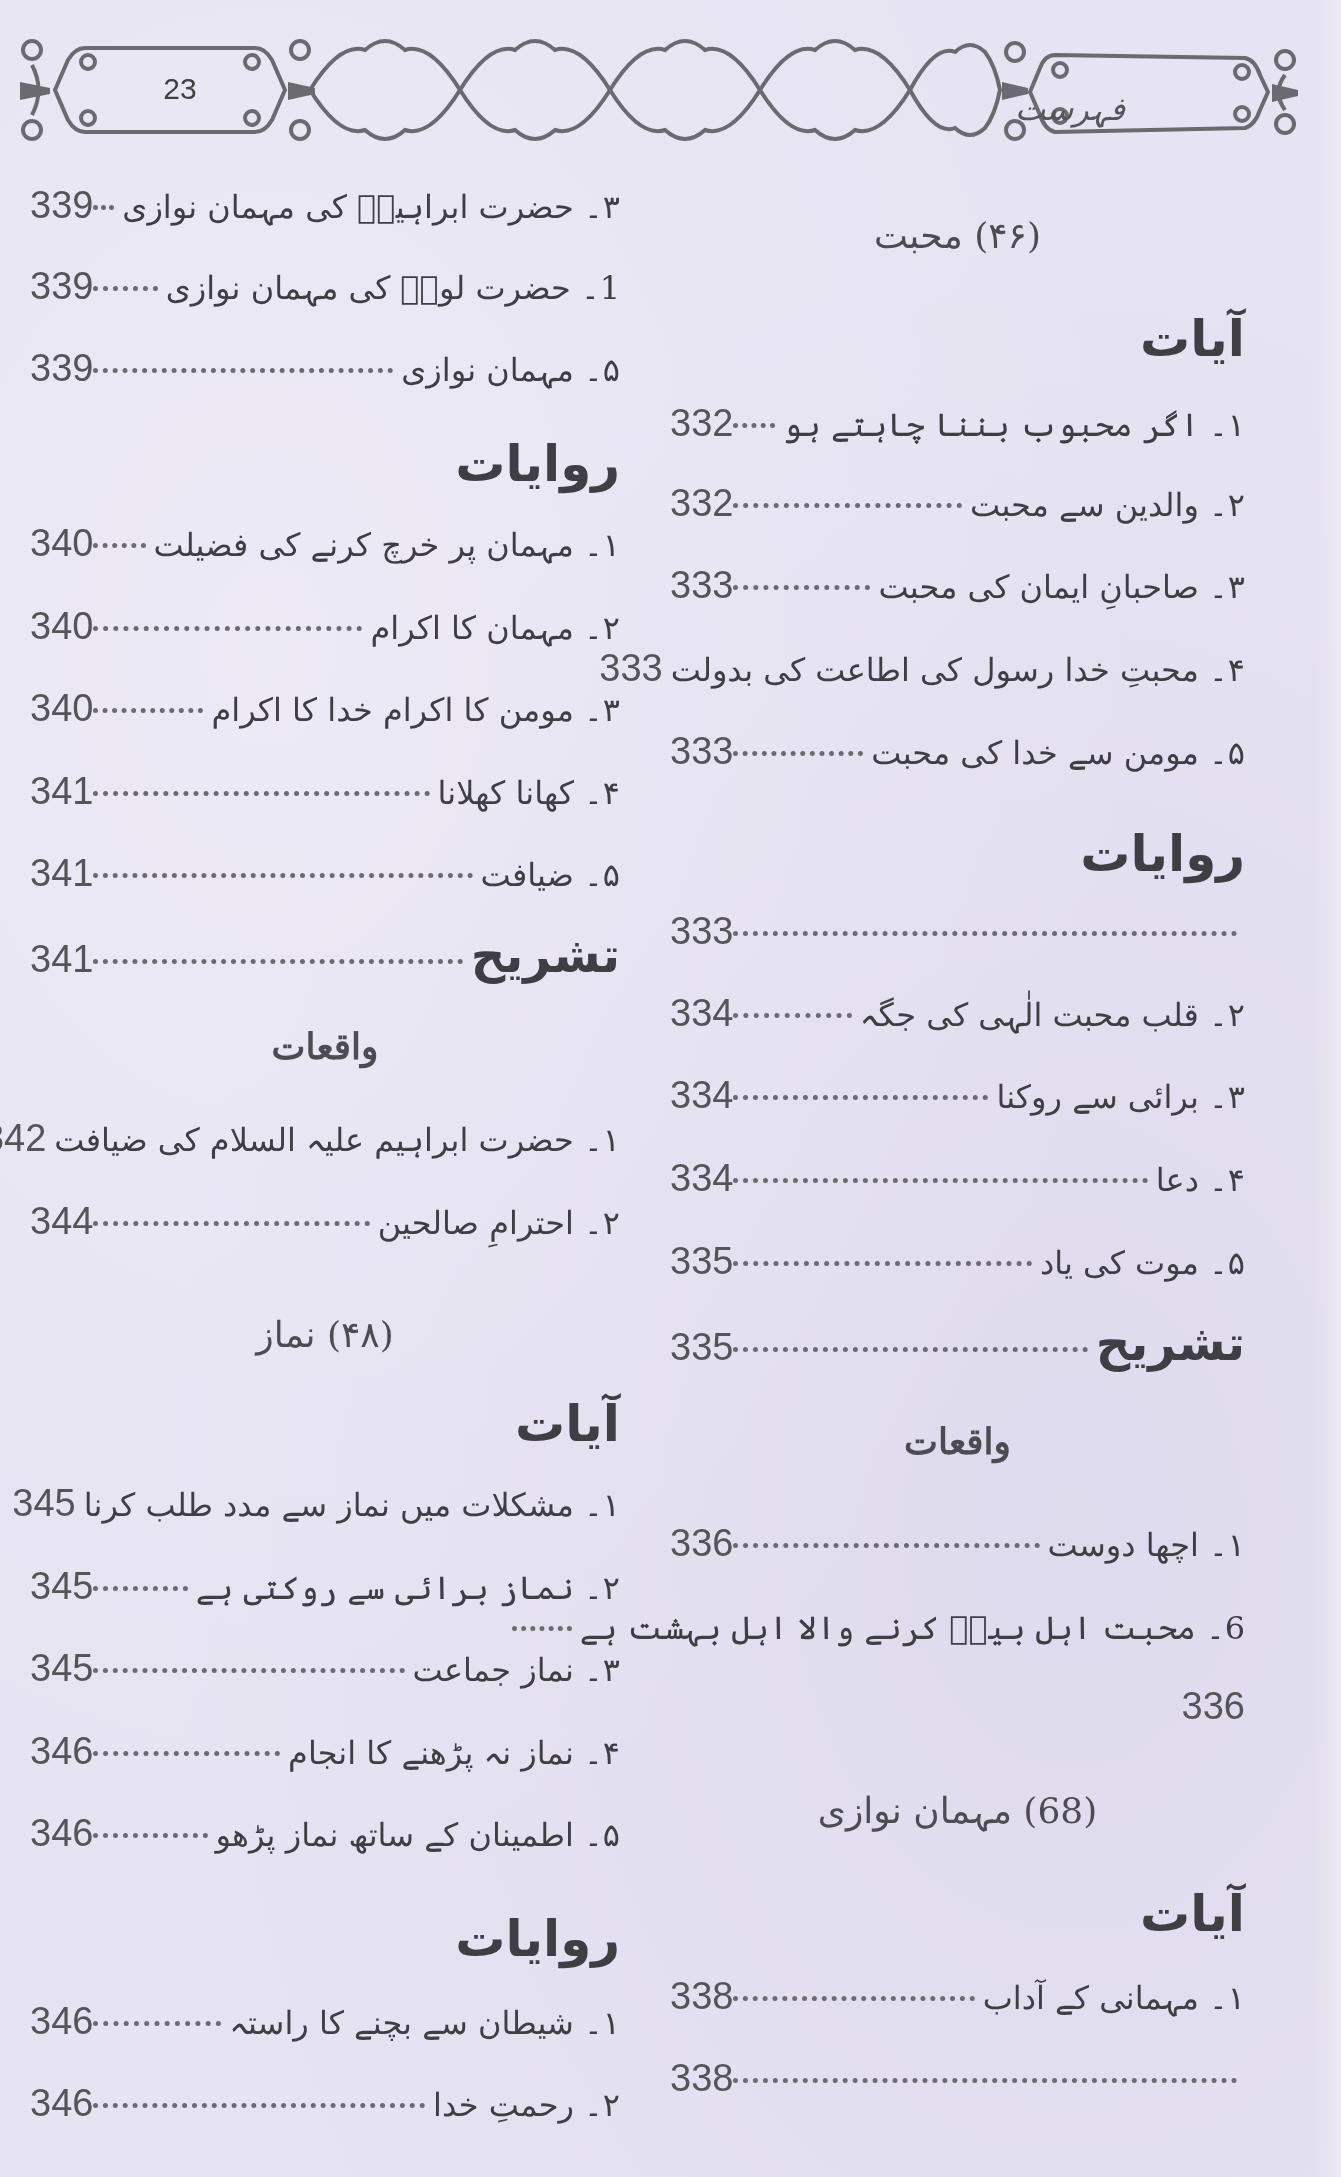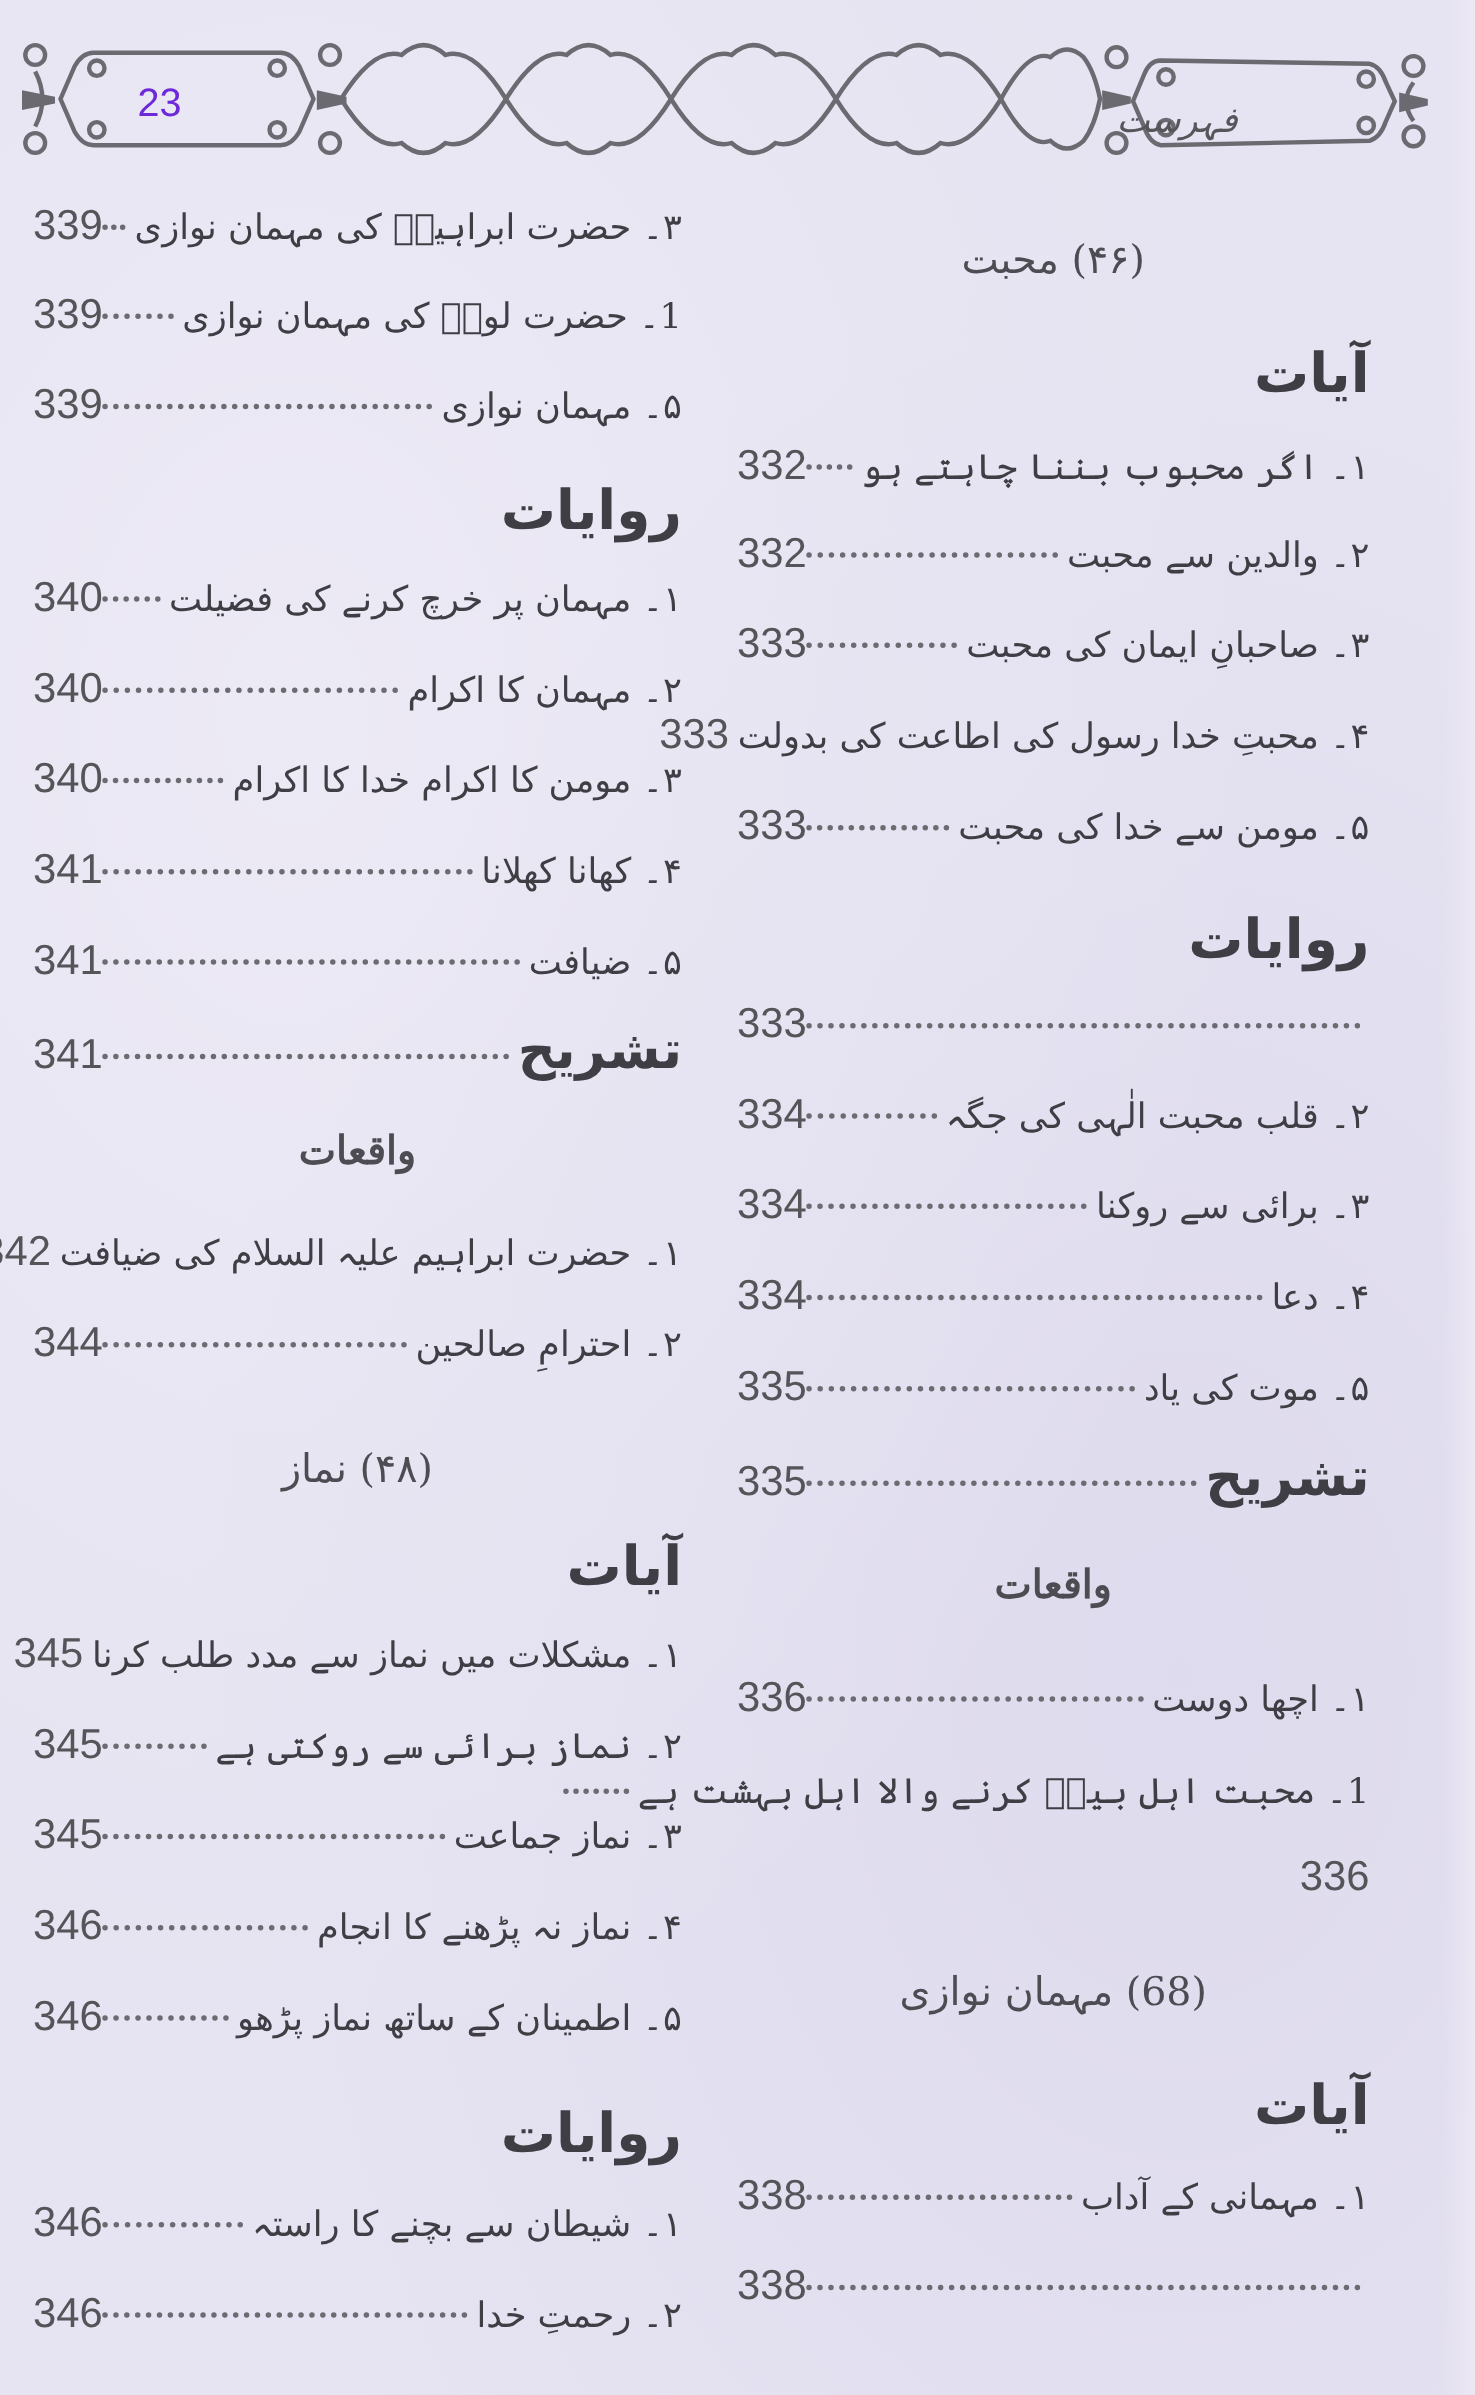--- a/index.html
+++ b/index.html
@@ -14,22 +14,22 @@
       position: relative;
     }
     .page-edge {
       position: absolute; right: 0; top: 0; width: 28px; height: 100%;
       background: linear-gradient(to right, rgba(230,227,242,0), #ece8f3);
     }
     
     .header { position: absolute; left: 10px; top: 20px; width: 1290px; height: 140px; }
     .header svg { position: absolute; left: 0; top: 0; }
     .page-number {
-      position: absolute; left: 115px; top: 52px; width: 110px; text-align: left;
-      font-family: "Liberation Sans", sans-serif; font-size: 36px; color: #6d28d9;
+      position: absolute; left: 115px; top: 52px; width: 110px; text-align: center;
+      font-family: "Liberation Sans", sans-serif; font-size: 30px; color: #404040;
     }
     .running-title {
       position: absolute; left: 960px; top: 70px; width: 200px; text-align: center;
       font-family: "DejaVu Serif", serif; font-size: 32px; color: #55555a; font-style: italic;
       direction: rtl;
     }
     
     .col { position: absolute; direction: rtl; }
     .col-right { left: 670px; width: 575px; top: 185px; }
     .col-left  { left: 30px;  width: 590px; top: 185px; }
@@ -184,21 +184,21 @@
       <span class="pg">335</span>
     </div>
 
   <div class="abs sub-heading" style="top:1235px">واقعات</div>
   <div class="abs entry" style="top:1330px">
       <span class="label">۱۔ اچھا دوست</span>
       <span class="leader"></span>
       <span class="pg">336</span>
     </div>
   <div class="abs entry no-page" style="top:1415px">
-      <span class="label">1۔ محبت اہل بیتؑ کرنے والا اہل بہشت ہے</span>
+      <span class="label">6۔ محبت اہل بیتؑ کرنے والا اہل بہشت ہے</span>
       <span class="leader"></span>
     </div>
   <div class="abs orphan-page" style="top:1500px; right:0; left:auto;">336</div>
 
   <div class="abs chapter-title" style="top:1605px">(68) مہمان نوازی</div>
   <div class="abs section-heading" style="top:1700px">آیات</div>
   <div class="abs entry" style="top:1783px">
       <span class="label">۱۔ مہمانی کے آداب</span>
       <span class="leader"></span>
       <span class="pg">338</span>

